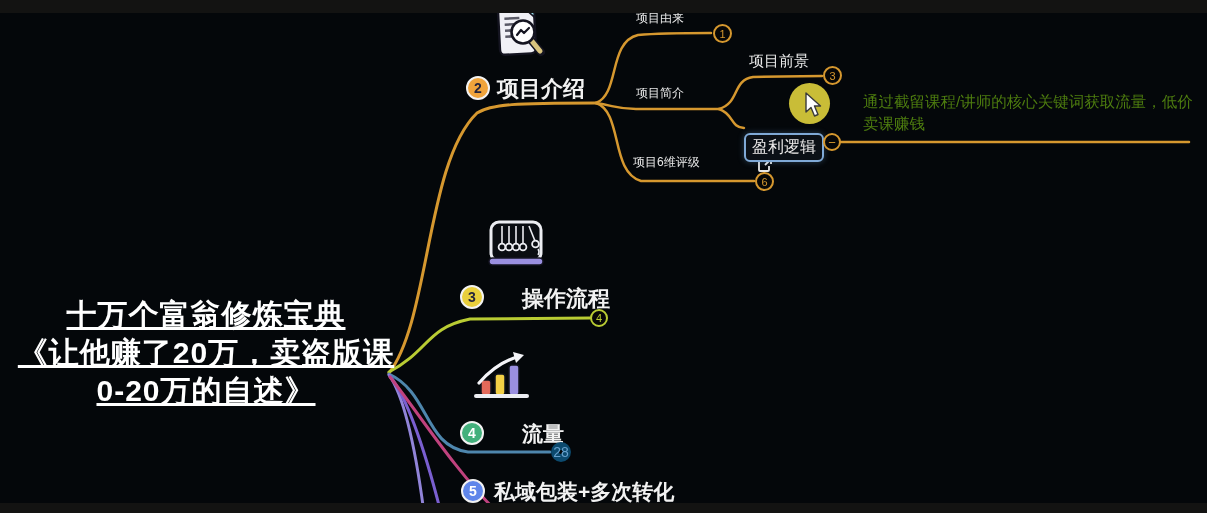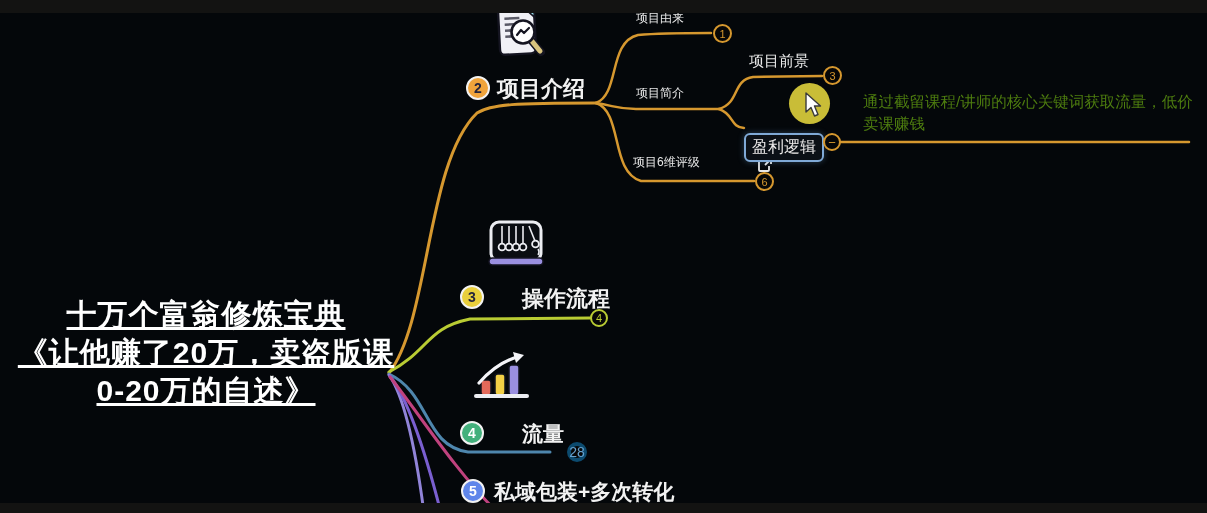--- a/index.html
+++ b/index.html
@@ -22,21 +22,21 @@
   .chip.green{background:#43b07c;color:#ffffff;}
   .chip.blue{background:#5f86ea;color:#ffffff;}
   .topic-label{position:absolute;font-size:22px;font-weight:bold;color:#f2f2f2;z-index:3;white-space:nowrap;}
   .sub-label{position:absolute;font-size:12px;color:#e9e9e9;z-index:3;white-space:nowrap;}
   .sub-label.sm{font-size:15px;}
   
   .ring{position:absolute;box-sizing:border-box;border-radius:50%;background:#070707;
         display:flex;align-items:center;justify-content:center;font-size:11px;z-index:4;}
   .ring.orange{border:2px solid #d6982f;color:#d6982f;}
   .ring.lime{border:2px solid #b9cc33;color:#b9cc33;}
-  .ring.steel{border:4px solid #0c4a6e;color:#66a0cc;font-size:14px;margin-left:16px;}
+  .ring.steel{border:8px solid #0c4a6e;color:#66a0cc;font-size:14px;}
   
   #profit-box{left:744px;top:113px;width:80px;height:29px;border:2px solid #7fa9d6;border-radius:6px;
               background:#0b1016;box-sizing:border-box;display:flex;align-items:center;justify-content:center;
               font-size:16px;color:#eceaea;z-index:3;box-shadow:0 0 6px rgba(110,160,210,.35);margin-top:20px;}
   #detail-text{left:863px;top:91px;width:340px;font-size:15.5px;line-height:22px;color:#4d7c0f;z-index:3;}
   .icon{z-index:2;}
   
   #cursor-halo{left:789px;top:83px;width:41px;height:41px;border-radius:50%;background:#c9bd37;z-index:5;}
   #cursor-arrow{left:803px;top:92px;z-index:5;}
 </style>

